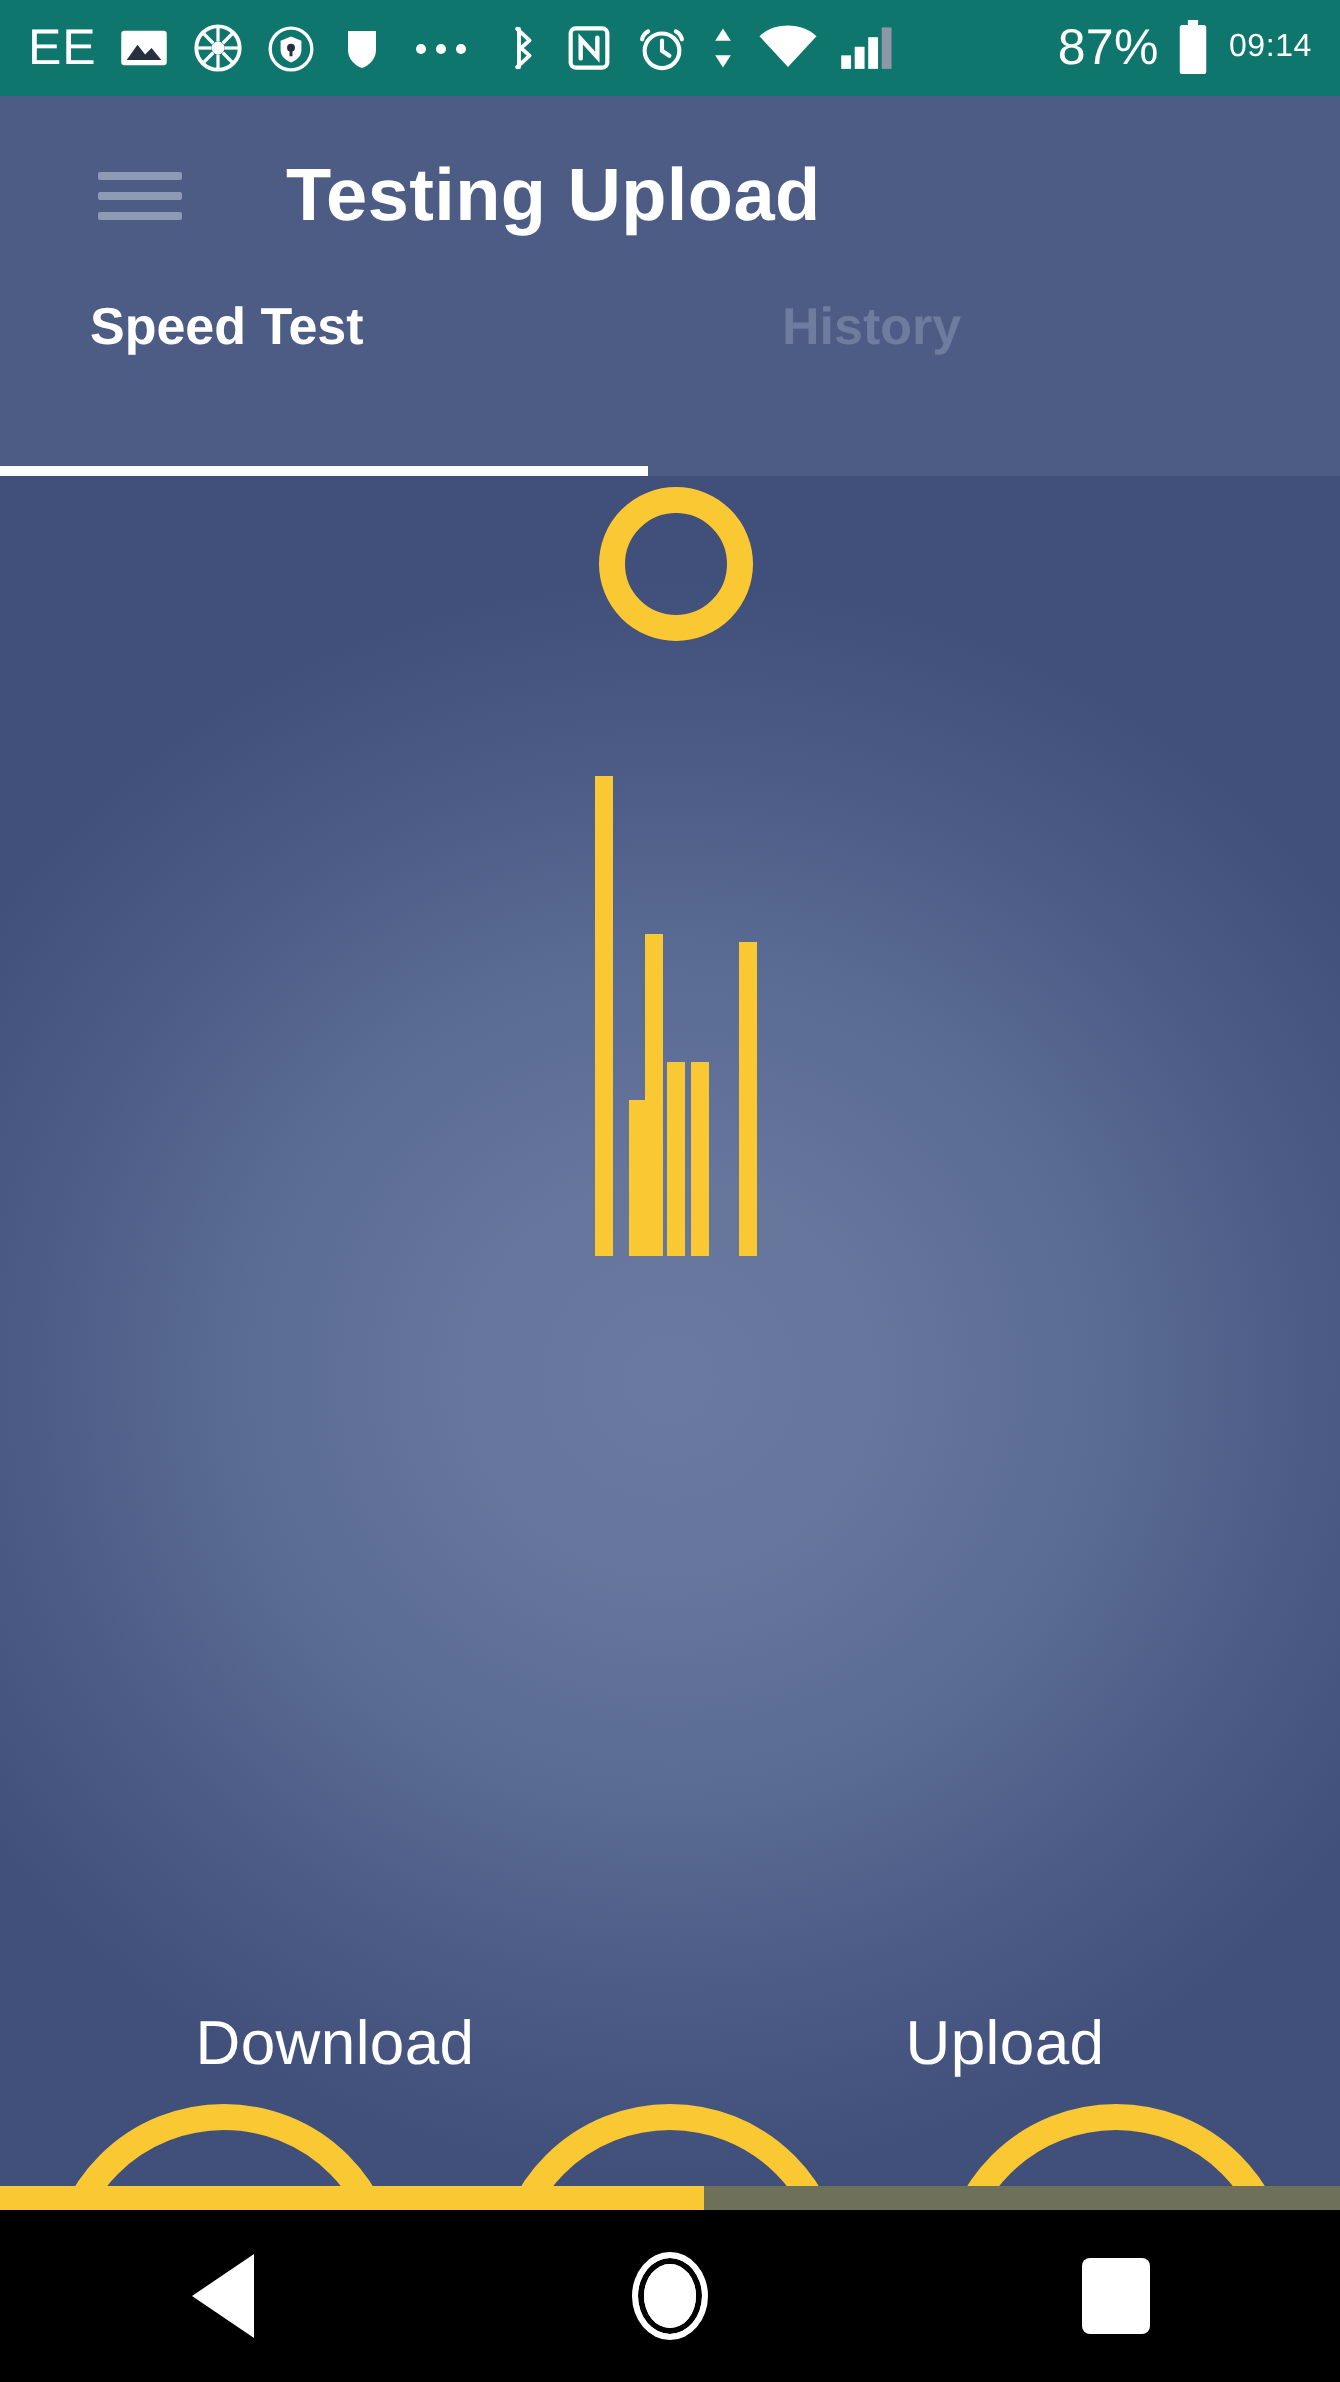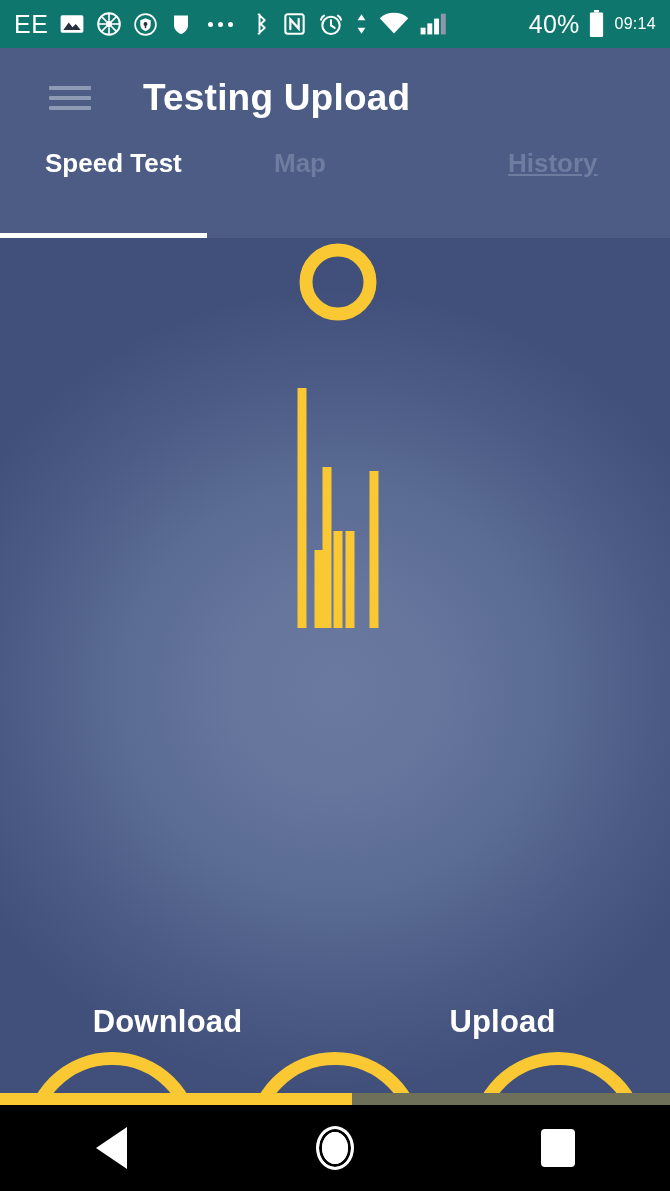--- a/index.html
+++ b/index.html
@@ -96,21 +96,21 @@
   
   .loader { position:absolute; left:0; top:0; width:670px; height:420px; }
 
   
   .labels-row {
     position:absolute; top:766px; left:0; width:670px;
     display:flex;
   }
   .metric-col { flex:1 1 0; display:flex; flex-direction:column; align-items:center; }
   .metric-label {
-    font-size:31px; color:#ffffff; font-weight:700; letter-spacing:.2px;
+    font-size:31px; color:#ffffff; font-weight:400; letter-spacing:.2px;
   }
 
   
   .gauges-row {
     position:absolute; top:814px; left:0; width:670px;
     display:flex;
   }
   .gauge {
     width:176px; height:176px;
     border-radius:50%;
@@ -237,44 +237,41 @@
 
       <svg class="sb-ico" width="27" height="24" viewBox="0 0 22 18">
         <rect x="0.5" y="12" width="4" height="5.5" fill="#fff"></rect>
         <rect x="6" y="8.5" width="4" height="9" fill="#fff"></rect>
         <rect x="11.5" y="4.6" width="4" height="12.9" fill="#fff"></rect>
         <rect x="17" y="0.6" width="4" height="16.9" fill="#8d97a8"></rect>
       </svg>
     </div>
 
     <div class="sb-right">
-      <span class="pct">40%</span>
+      <span class="pct">87%</span>
       <svg class="sb-ico" width="17" height="28" viewBox="0 0 12 22">
         <rect x="4" y="0" width="4" height="2" fill="#fff"></rect>
         <rect x="0.8" y="2" width="10.4" height="19.2" rx="1" fill="#fff"></rect>
       </svg>
       <span class="clock">09:14</span>
     </div>
   </div>
 
   <div class="appbar">
     <div class="hamburger">
       <span></span>
         <span></span>
         <span></span>
     </div>
     <div class="app-title">Testing Upload</div>
   </div>
 
   <div class="tabs">
     <div class="tab active">
       <span>Speed Test</span>
-    </div>
-    <div class="tab inactive">
-      <span>Map</span>
     </div>
     <div class="tab inactive">
       <span>History</span>
     </div>
   </div>
 
   <div class="main">
 
     <svg class="loader" viewBox="0 0 670 420">
       <g stroke="#fac832" stroke-width="9" stroke-linecap="butt" fill="none">

